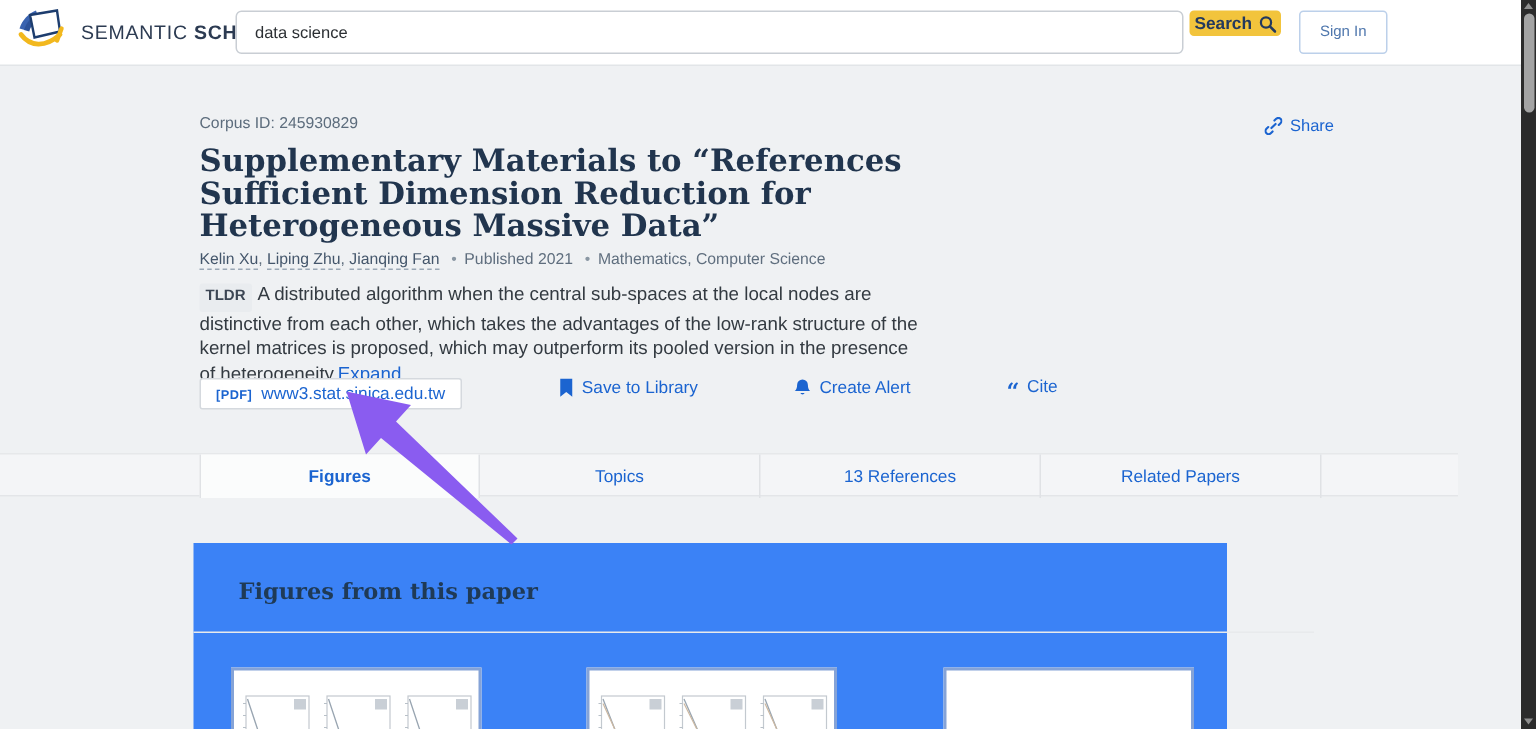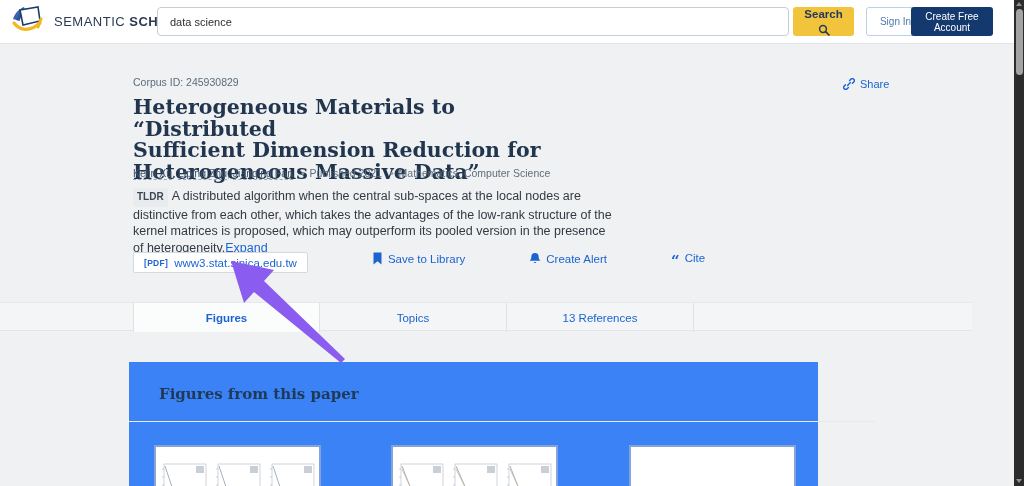--- a/index.html
+++ b/index.html
@@ -6,21 +6,21 @@
   html,body { width:1024px; height:486px; overflow:hidden; }
   body { font-family:"Liberation Sans", sans-serif; background:#eff1f3; position:relative; }
 
   
   .header { position:absolute; top:0; left:0; width:1024px; height:44px; background:#ffffff; border-bottom:1px solid #e2e5e8; z-index:5; }
   .brand { position:absolute; left:10px; top:5px; display:flex; align-items:center; gap:8px; }
   .brand-text { font-size:13px; letter-spacing:0.5px; color:#2c3b52; }
   .brand-text .b1 { font-weight:400; }
   .brand-text .b2 { font-weight:700; }
   .search-input { position:absolute; left:157px; top:7px; width:632px; height:29px; border:1px solid #c9ced4; border-radius:4px; padding:0 12px; font-size:11px; color:#2b2f33; font-family:"Liberation Sans", sans-serif; background:#fff; }
-  .search-btn { position:absolute; left:793px; top:7px; width:61px; height:29px; background:#f2c43c; border:none; border-radius:3px; color:#23395e; font-weight:700; font-size:11.5px; display:flex; align-items:center; justify-content:center; gap:4px; cursor:pointer; font-family:"Liberation Sans", sans-serif;flex-direction:column; }
+  .search-btn { position:absolute; left:793px; top:7px; width:61px; height:17px; background:#f2c43c; border:none; border-radius:3px; color:#23395e; font-weight:700; font-size:11.5px; display:flex; align-items:center; justify-content:center; gap:4px; cursor:pointer; font-family:"Liberation Sans", sans-serif; }
   .signin-btn { position:absolute; left:866px; top:7px; width:59px; height:29px; background:#fff; border:1px solid #bcd0ea; border-radius:3px; color:#4f77ad; font-size:10px; display:flex; align-items:center; justify-content:center; cursor:pointer; font-family:"Liberation Sans", sans-serif; }
   .create-btn { position:absolute; left:911px; top:7px; width:82px; height:29px; background:#14396e; border:none; border-radius:3px; color:#ffffff; font-size:10px; display:flex; align-items:center; justify-content:center; cursor:pointer; font-family:"Liberation Sans", sans-serif; }
 
   
   .corpus { position:absolute; left:133px; top:76px; font-size:10.5px; color:#5c6c7c; }
   .share { position:absolute; left:843px; top:78px; font-size:11px; color:#1b64d0; display:flex; align-items:center; gap:5px; cursor:pointer; }
   .title { position:absolute; left:133px; top:97px; width:470px; font-family:"DejaVu Serif", serif; font-weight:700; font-size:20.5px; line-height:21.5px; color:#21354e; }
   .meta { position:absolute; left:133px; top:167px; font-size:10.5px; color:#5f6e7e; }
   .meta a { color:#44566b; text-decoration:none; border-bottom:1px dashed #9aa7b5; cursor:pointer; }
   .meta .dot { margin:0 5px; color:#8a97a3; }
@@ -70,36 +70,35 @@
   </div>
   <input class="search-input" type="text" value="data science" style="">
   <button class="search-btn">
     <span>Search</span>
     <svg width="12" height="12" viewBox="0 0 12 12">
       <circle cx="5" cy="5" r="3.4" fill="none" stroke="#23395e" stroke-width="1.5"></circle>
       <line x1="7.6" y1="7.6" x2="11" y2="11" stroke="#23395e" stroke-width="1.7" stroke-linecap="round"></line>
     </svg>
   </button>
   <button class="signin-btn">Sign In</button>
-  <button class="create-btn">Create Free Account</button>
 </div>
 
 <div class="corpus">Corpus ID: 245930829</div>
 
 <div class="share">
   <svg width="12" height="12" viewBox="0 0 12 12">
     <path d="M4.6 7.4 L7.4 4.6" stroke="#1b64d0" stroke-width="1.4" stroke-linecap="round" fill="none"></path>
     <path d="M6.6 2.4 L7.8 1.2 a2 2 0 0 1 2.9 2.9 L9.5 5.3" stroke="#1b64d0" stroke-width="1.4" fill="none" stroke-linecap="round"></path>
     <path d="M5.4 9.6 L4.2 10.8 a2 2 0 0 1 -2.9 -2.9 L2.5 6.7" stroke="#1b64d0" stroke-width="1.4" fill="none" stroke-linecap="round"></path>
   </svg>
   <span>Share</span>
 </div>
 
 <div class="title">
-  <div>Heterogeneous Materials to “Distributed</div>
+  <div>Supplementary Materials to “References</div>
   <div>Sufficient Dimension Reduction for</div>
   <div>Heterogeneous Massive Data”</div>
 </div>
 
 <div class="meta">
   <a>Kelin Xu</a><span>, </span><a>Liping Zhu</a><span>, </span><a>Jianqing Fan</a>
   <span class="dot">•</span><span>Published 2021</span>
   <span class="dot">•</span><span>Mathematics, Computer Science</span>
 </div>
 
@@ -128,20 +127,21 @@
   <div class="act">
     <span class="quote-glyph">“</span>
     <span>Cite</span>
   </div>
 </div>
 
 <div class="tabstrip">
   <div class="tab active" style="left:133px">Figures</div>
   <div class="tab" style="left:320px">Topics</div>
   <div class="tab" style="left:507px">13 References</div>
+  <div class="tab" style="left:694px">Related Papers</div>
 </div>
 
 <div class="card">
   <div class="card-h">Figures from this paper</div>
   <div class="card-div"></div>
 
   <div class="thumb t1">
     <svg width="163" height="56" viewBox="0 0 163 56">
       <g stroke="#c3c9cf" fill="none" stroke-width="0.8">
         <rect x="8" y="17" width="42" height="39"></rect>

